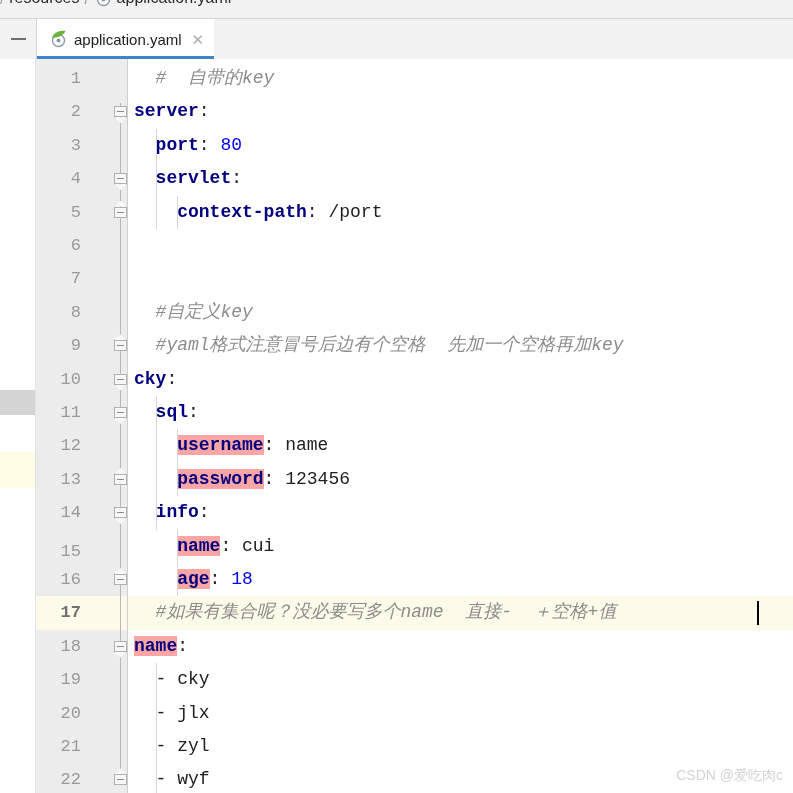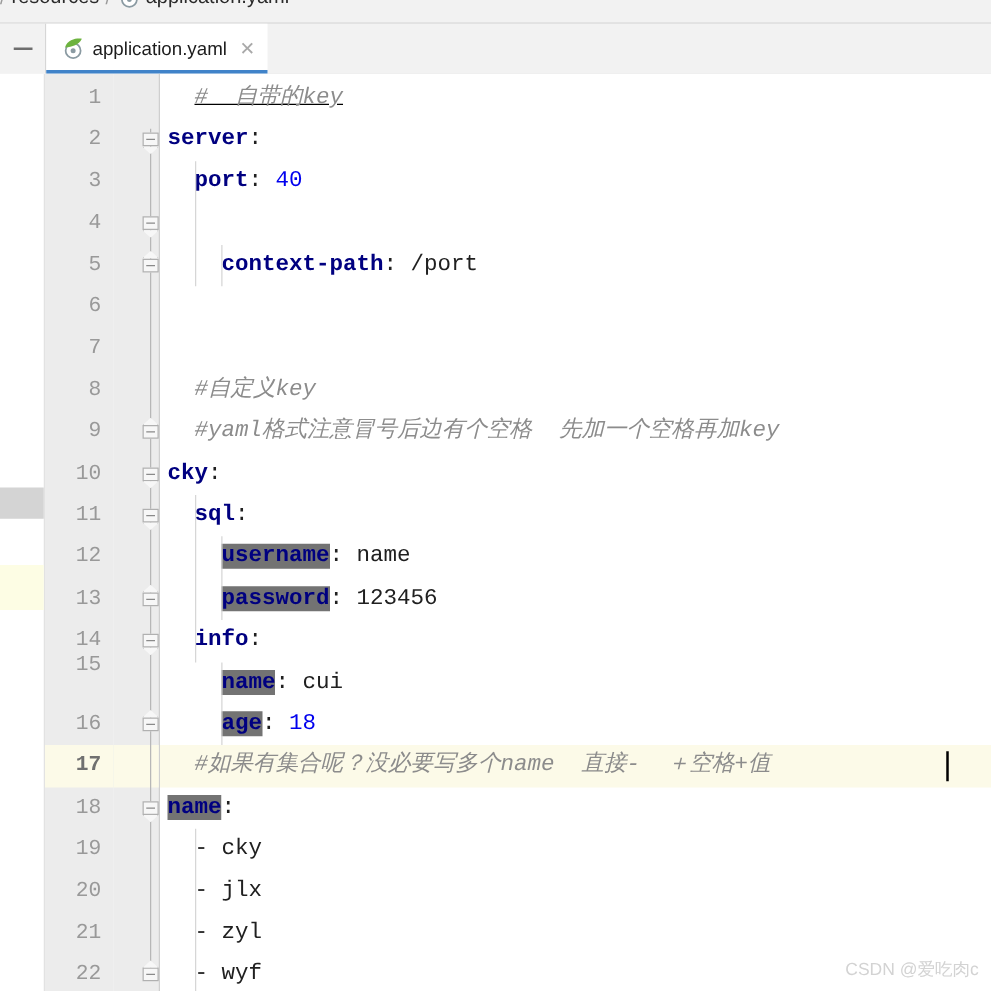--- a/index.html
+++ b/index.html
@@ -152,21 +152,21 @@
   .codeline {
     position: absolute;
     left: 0; top: 0;
     height: 33.4px;
     line-height: 33.4px;
     white-space: pre;
     font-family: "Liberation Mono", "DejaVu Sans Mono", monospace;
     font-size: 18px;
   }
   .k      { color: #000080; font-weight: bold; }
-  .k.hl   { background: #737373; }
+  .k.hl   { background: #fca5a5; }
   .colon  { color: #202020; }
   .val    { color: #202020; }
   .num    { color: #0000ee; }
   .cmt    {
     color: #8c8c8c;
     font-style: italic;
     font-family: "Liberation Mono", "DejaVu Sans Mono", monospace;
   }
   .dash   { color: #202020; }
   .fold-vline {
@@ -289,21 +289,21 @@
       <div class="lnum" style="top: 136.6px;">5</div>
       <div class="lnum" style="top: 170px;">6</div>
       <div class="lnum" style="top: 203.4px;">7</div>
       <div class="lnum" style="top: 236.8px;">8</div>
       <div class="lnum" style="top: 270.2px;">9</div>
       <div class="lnum" style="top: 303.6px;">10</div>
       <div class="lnum" style="top: 337px;">11</div>
       <div class="lnum" style="top: 370.4px;">12</div>
       <div class="lnum" style="top: 403.8px;">13</div>
       <div class="lnum" style="top: 437.2px;">14</div>
-      <div class="lnum" style="top: 457px; margin-left: 21px;">15</div>
+      <div class="lnum" style="top: 476px; margin-left: 21px;">15</div>
       <div class="lnum" style="top: 504px;">16</div>
       <div style="position: absolute; left: 0px; top: 537.4px; width: 55px; height: 33.4px; background: rgb(252, 250, 232);"></div>
       <div class="lnum current" style="top: 537.4px; font-weight: bold;">17</div>
       <div class="lnum" style="top: 570.8px;">18</div>
       <div class="lnum" style="top: 604.2px;">19</div>
       <div class="lnum" style="top: 637.6px;">20</div>
       <div class="lnum" style="top: 671px;">21</div>
       <div class="lnum" style="top: 704.4px;">22</div>
     </div>
   <div class="foldgutter" id="foldgutter">
@@ -315,23 +315,24 @@
       <div class="fold-box up" style="top: 281.2px;"></div>
       <div class="fold-box down" style="top: 314.6px;"></div>
       <div class="fold-box down" style="top: 348px;"></div>
       <div class="fold-box up" style="top: 414.8px;"></div>
       <div class="fold-box down" style="top: 448.2px;"></div>
       <div class="fold-box up" style="top: 515px;"></div>
       <div class="fold-box down" style="top: 581.8px;"></div>
       <div class="fold-box up" style="top: 715.4px;"></div>
     </div>
   <div class="code-area" id="code-area">
-      <div class="codeline" style="top: 3px; left: 27.6px; text-decoration: underline;"><span class="cmt">#  自带的key</span></div>
+      <div class="codeline" style="top: 3px; left: 27.6px;"><span class="cmt">#  自带的key</span></div>
       <div class="codeline" style="top: 36.4px; left: 6px;"><span class="k">server</span><span class="colon">:</span></div>
-      <div class="codeline" style="top: 69.8px; left: 27.6px;"><span class="k">port</span><span class="colon">: </span><span class="num">40</span></div>
+      <div class="codeline" style="top: 69.8px; left: 27.6px;"><span class="k">port</span><span class="colon">: </span><span class="num">80</span></div>
+      <div class="codeline" style="top: 103.2px; left: 27.6px;"><span class="k">servlet</span><span class="colon">:</span></div>
       <div class="codeline" style="top: 136.6px; left: 49.2px;"><span class="k">context-path</span><span class="colon">: </span><span class="val">/port</span></div>
       <div class="codeline" style="top: 170px; left: 6px;"></div>
       <div class="codeline" style="top: 203.4px; left: 6px;"></div>
       <div class="codeline" style="top: 236.8px; left: 27.6px;"><span class="cmt">#自定义key</span></div>
       <div class="codeline" style="top: 270.2px; left: 27.6px;"><span class="cmt">#yaml格式注意冒号后边有个空格  先加一个空格再加key</span></div>
       <div class="codeline" style="top: 303.6px; left: 6px;"><span class="k">cky</span><span class="colon">:</span></div>
       <div class="codeline" style="top: 337px; left: 27.6px;"><span class="k">sql</span><span class="colon">:</span></div>
       <div class="codeline" style="top: 370.4px; left: 49.2px;"><span class="k hl">username</span><span class="colon">: </span><span class="val">name</span></div>
       <div class="codeline" style="top: 403.8px; left: 49.2px;"><span class="k hl">password</span><span class="colon">: </span><span class="val">123456</span></div>
       <div class="codeline" style="top: 437.2px; left: 27.6px;"><span class="k">info</span><span class="colon">:</span></div>

